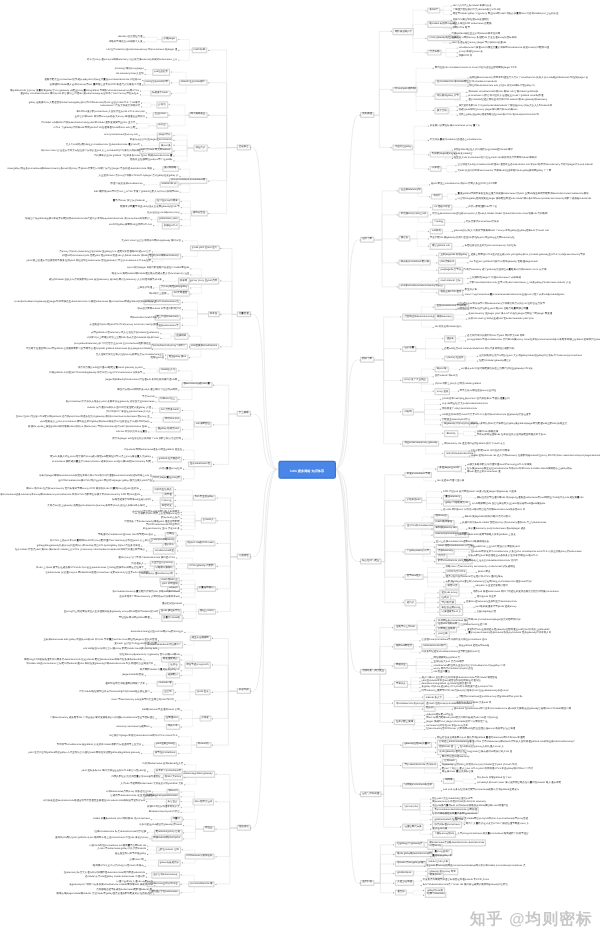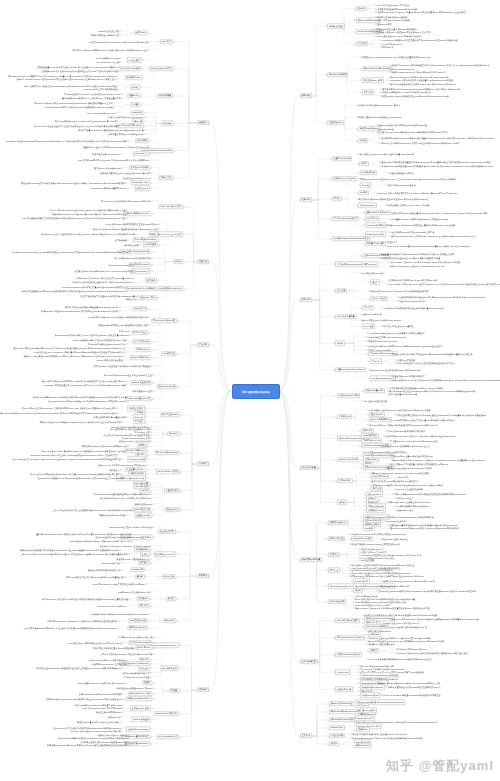--- a/index.html
+++ b/index.html
@@ -1556,15 +1556,15 @@
       <div class="nodebox l bold" style="left: 354.2px; top: 742.3px;">galley时cds 衡</div>
       <div class="bullet" style="left: 353px; top: 745.7px;"></div>
       <div class="nodebox l bold" style="left: 354.2px; top: 745.7px;">授面平telemetry</div>
     </div>
 
   <div id="root">
     <span>Istio 服务网格 知识体系</span>
   </div>
 
   <div id="watermark">
-    <span class="zh">知乎 @管配yaml</span>
+    <span class="zh">知乎 @均则密标</span>
   </div>
 </div>
 
 </body></html>

